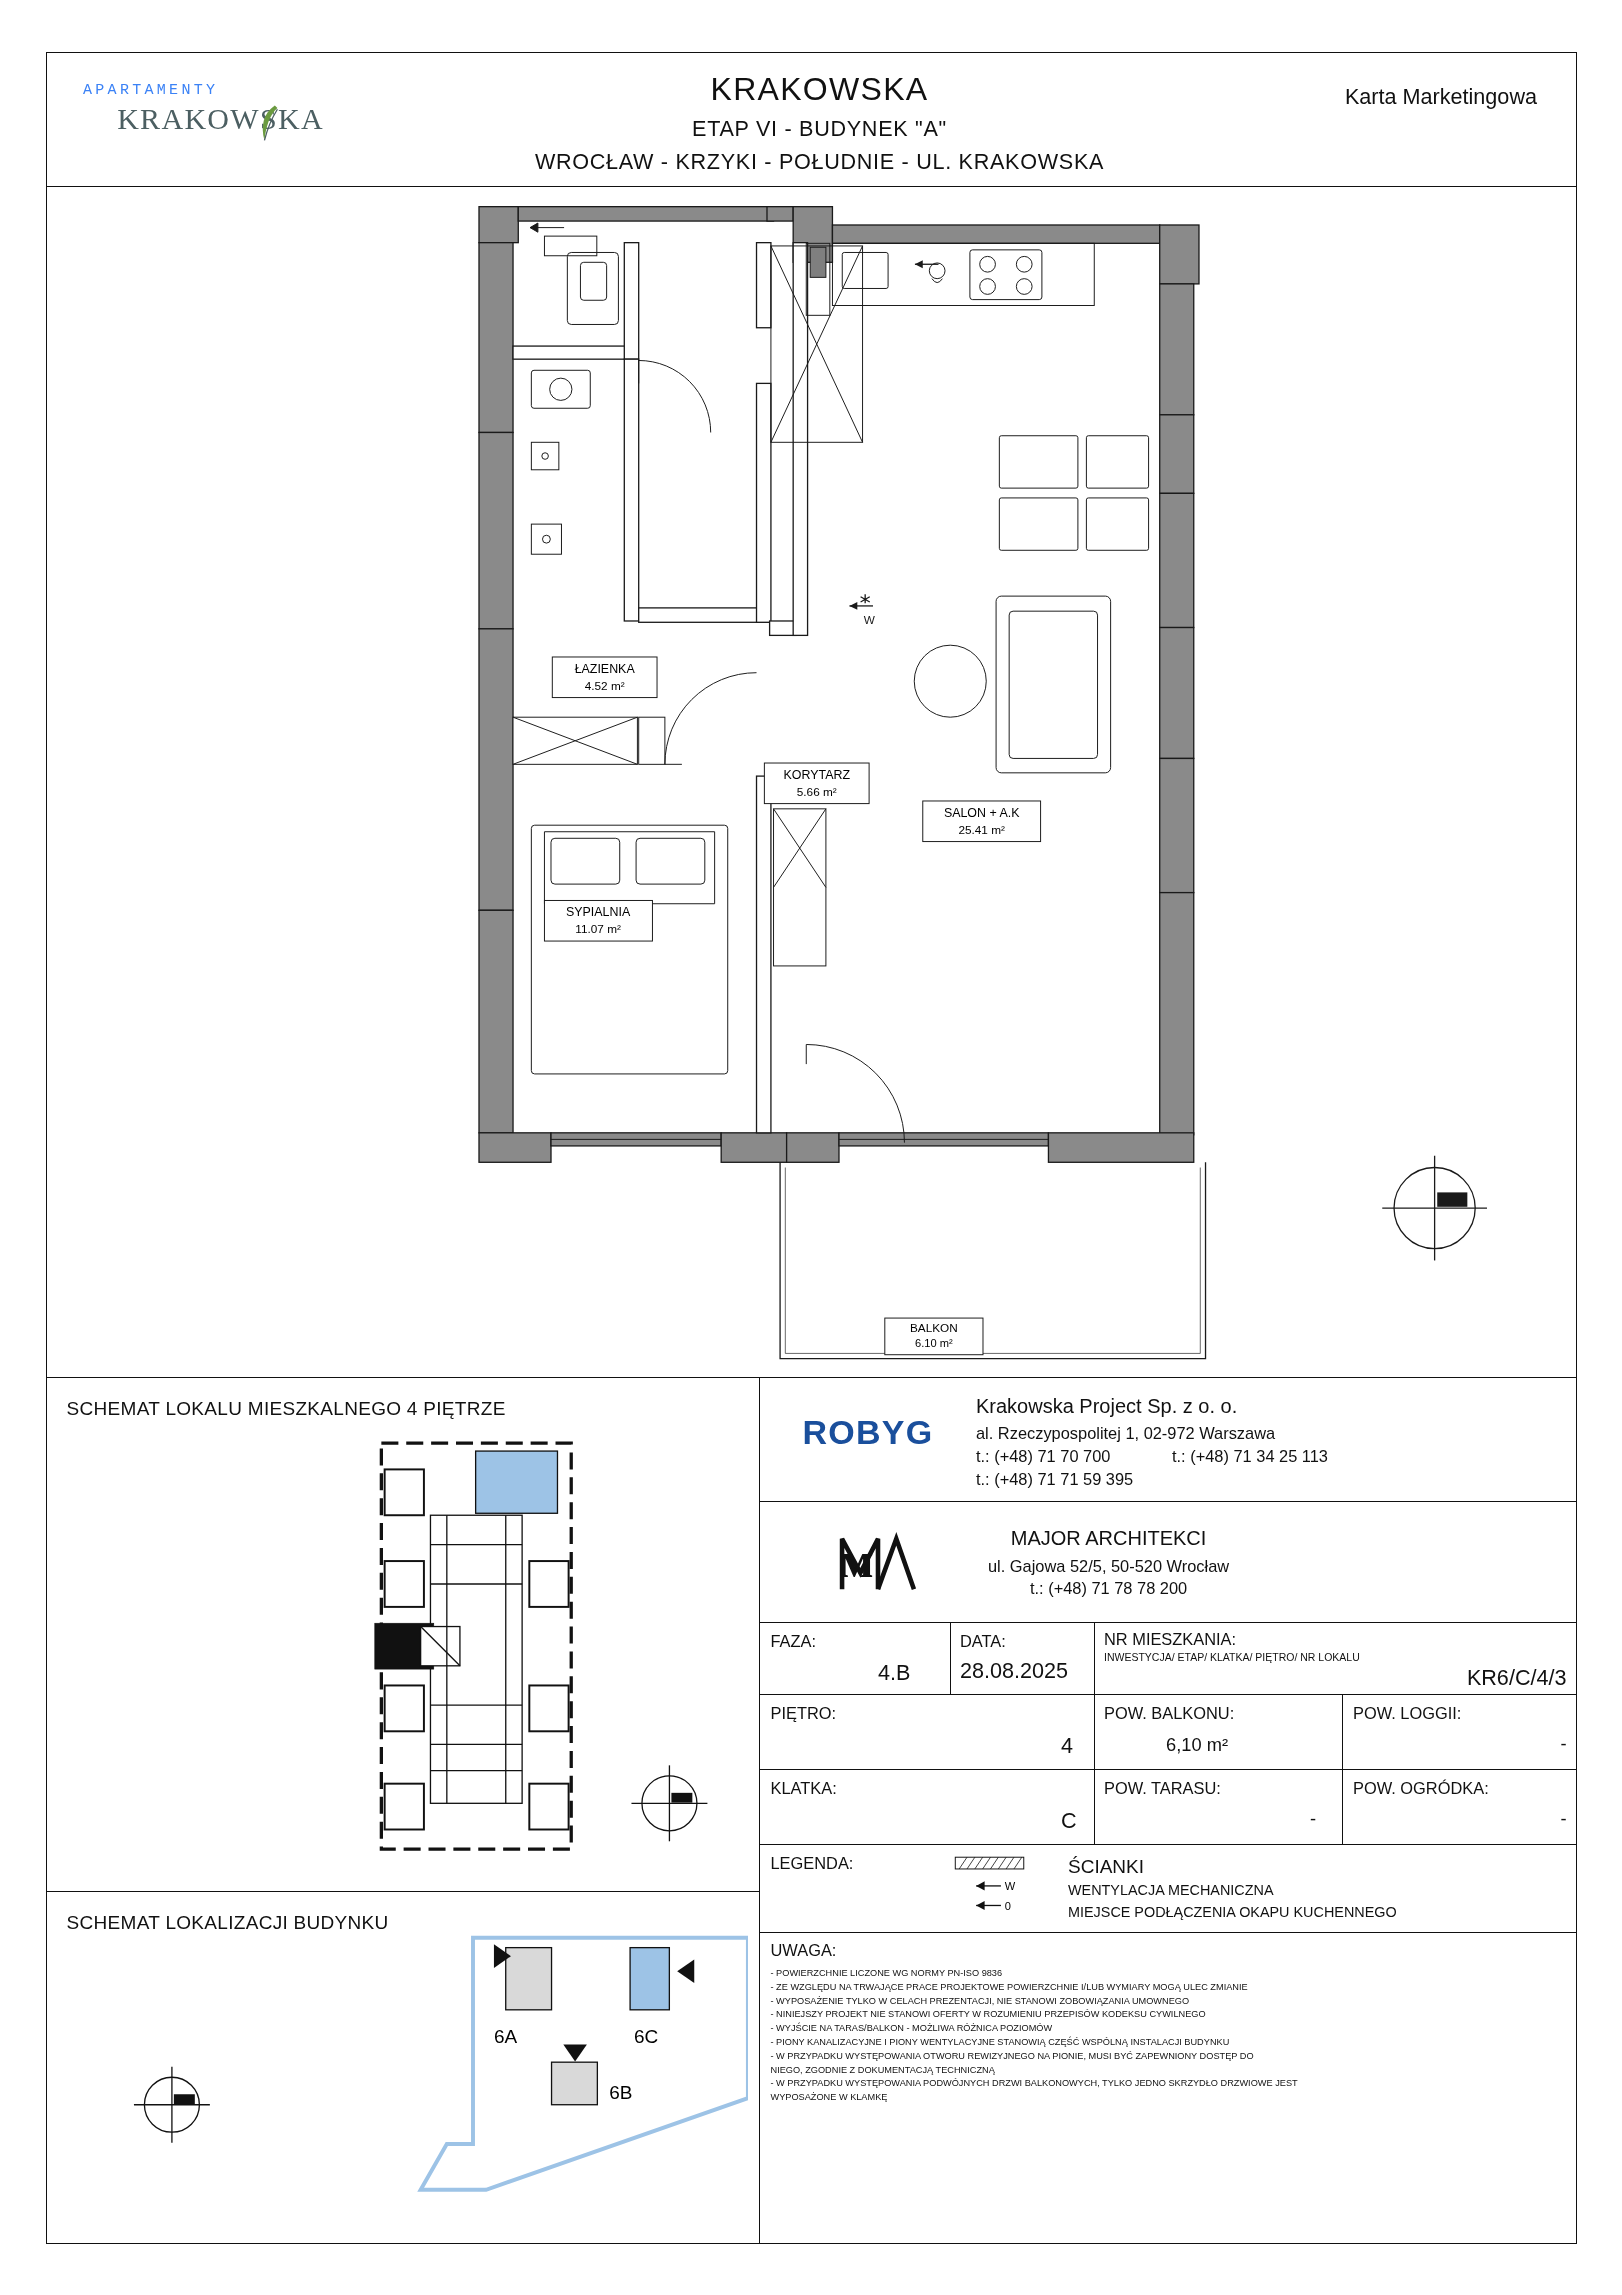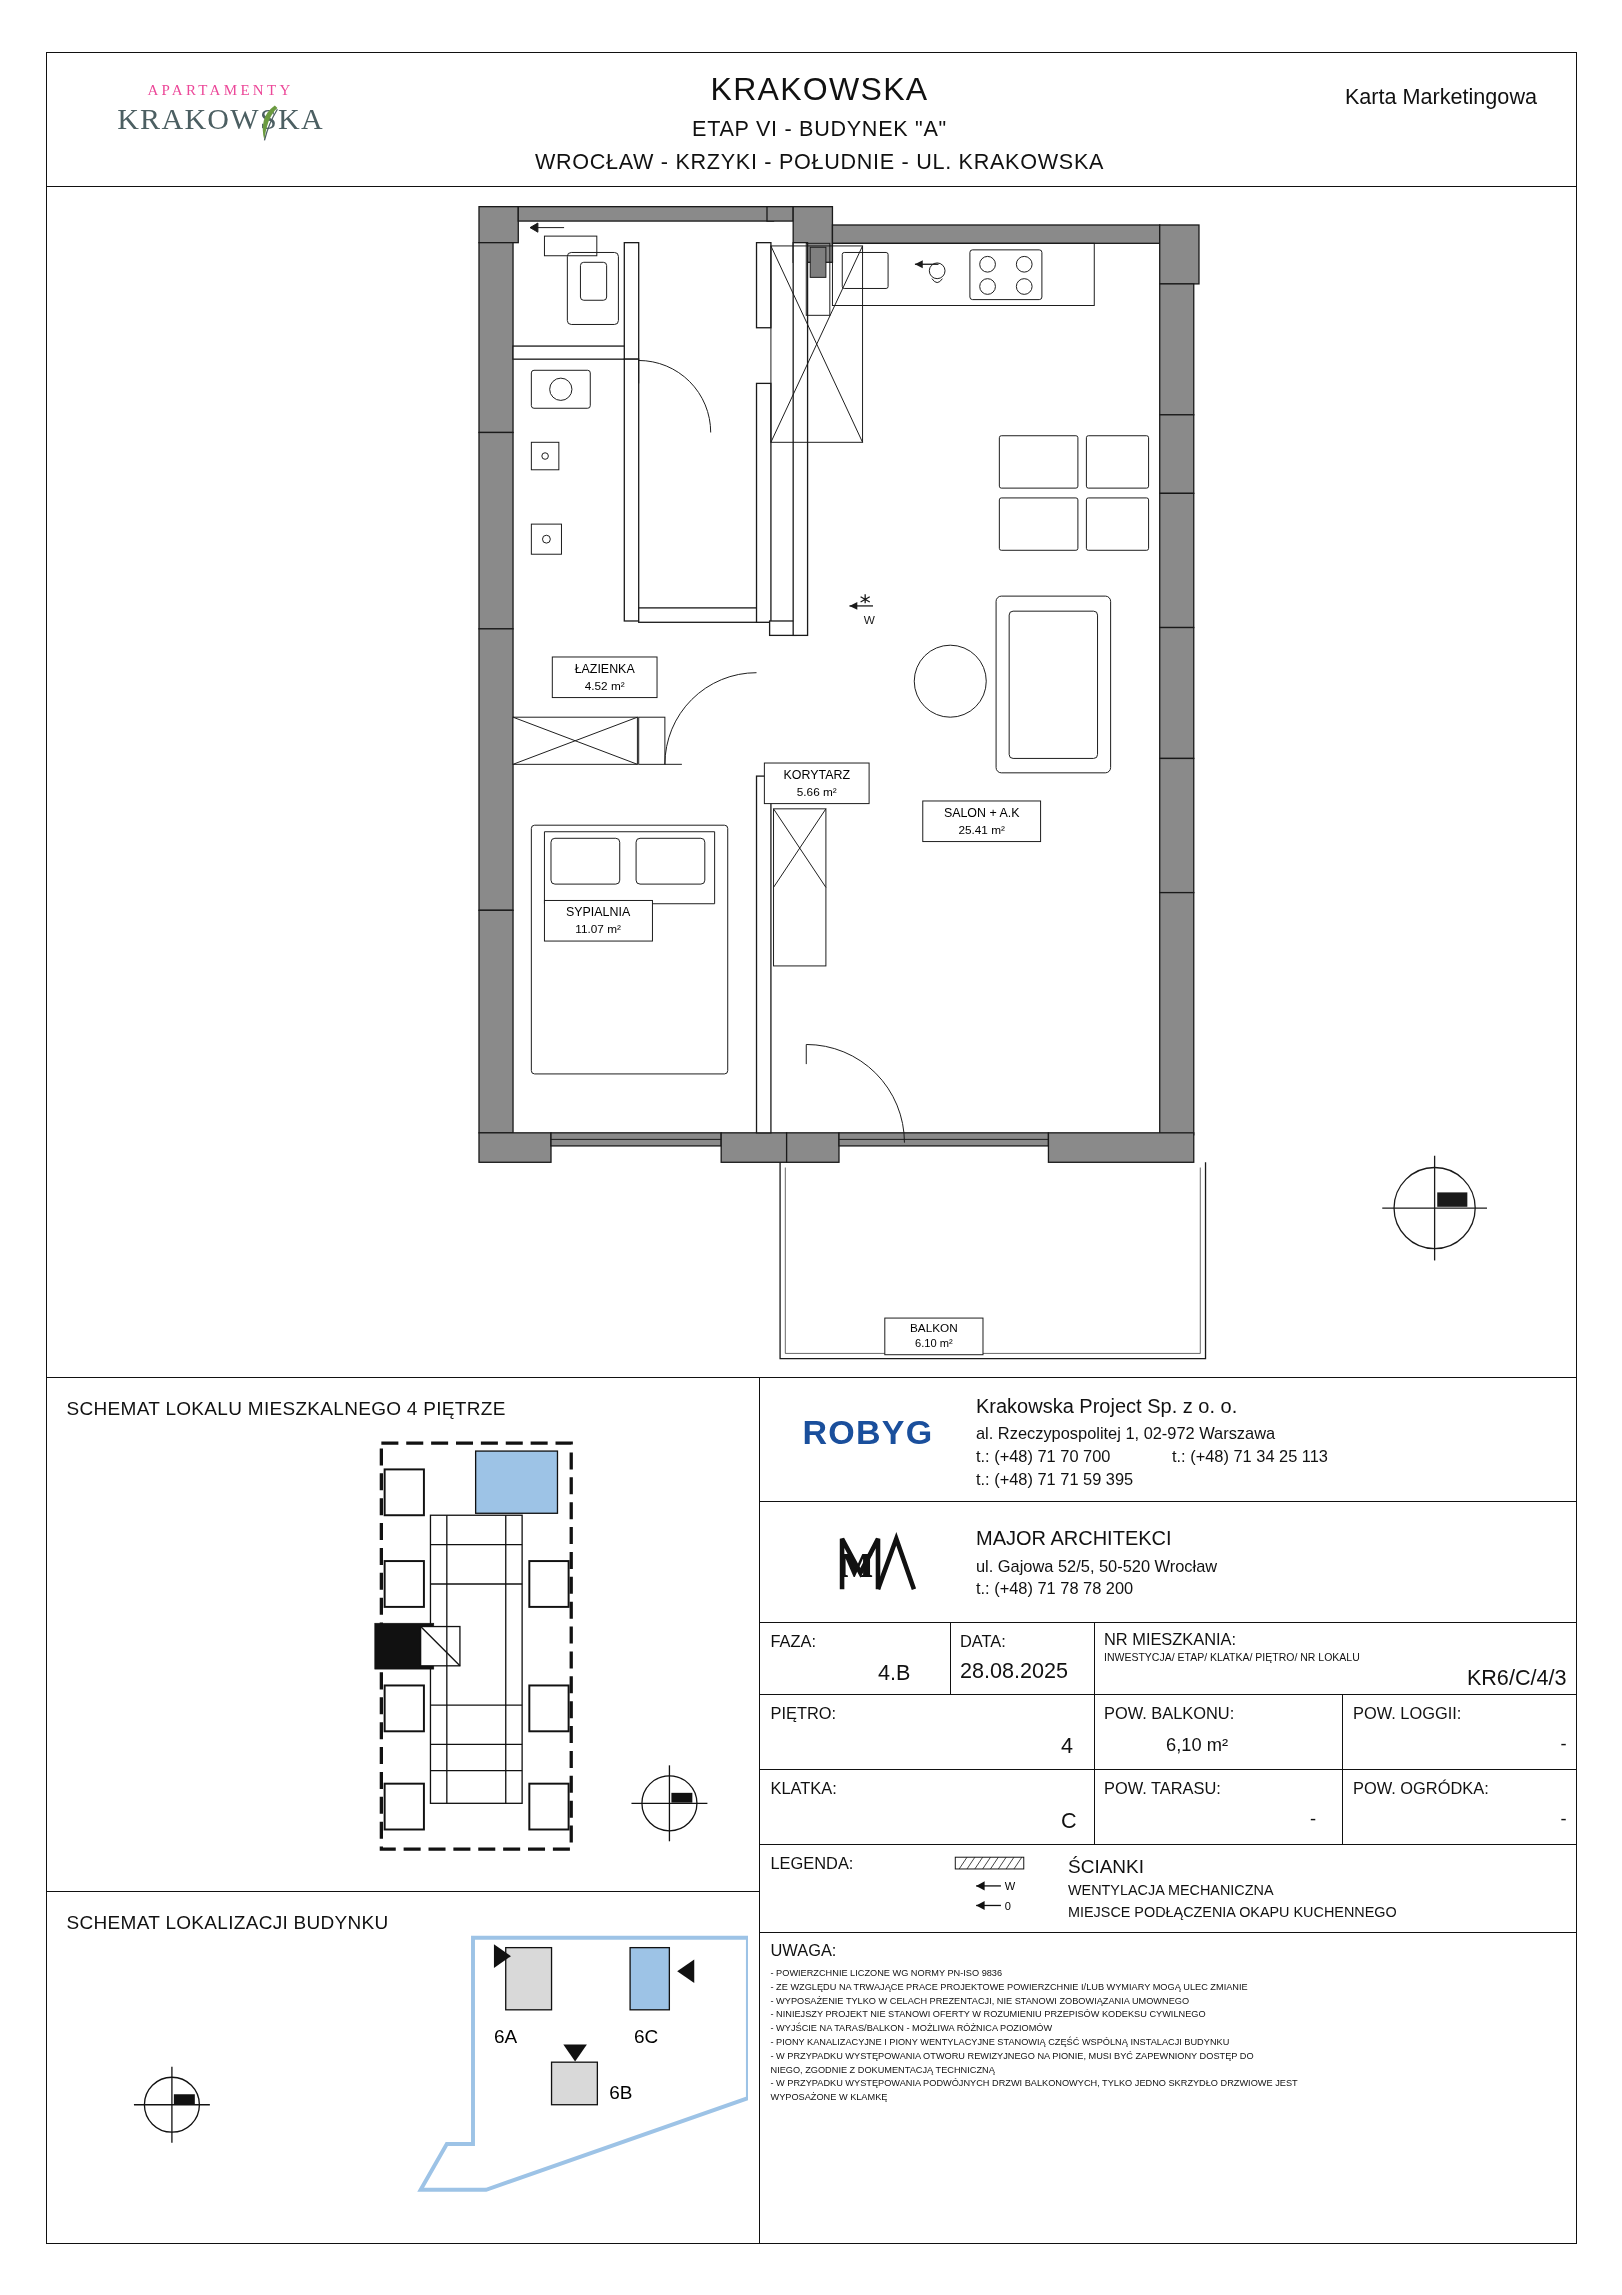--- a/index.html
+++ b/index.html
@@ -20,22 +20,22 @@
 
   
   .header {
     position:absolute; left:0; top:0; width:100%; height:134px;
     border-bottom:1.3px solid #111;
   }
   .logo {
     position:absolute; left:36px; top:29.4px; width:275px; height:72px;
   }
   .logo .l1 {
-    font-size:15px; letter-spacing:3.3px; color:#ec4899; text-align:center;
-    font-family:Liberation Serif, serif;
+    font-size:15px; letter-spacing:3.3px; color:#3b82f6; 
+    font-family:Liberation Mono, monospace;
   }
   .logo .l2 {
     font-size:30px; letter-spacing:1.3px; color:#4c5f62; text-align:center;
     font-family:"Liberation Serif", serif; margin-top:2.6px;
   }
   .logo .leaf {
     position:absolute; left:175px; top:22px; width:22px; height:39px;
   }
   .title-block {
     position:absolute; left:419px; top:18.3px; width:707px; text-align:center;
@@ -86,21 +86,21 @@
   }
   .dev-info { position:absolute; left:216px; top:17px; }
   .dev-info .name { font-size:20px; margin-bottom:5.9px; }
   .dev-info .line { font-size:16.4px; margin-bottom:3.9px; }
   .arch-row { height:121px; }
   .arch-logo {
     position:absolute; left:79px; top:29.4px; font-size:51px;
     font-family:"Liberation Serif", serif; font-weight:bold; color:#111;
     letter-spacing:-5.2px;
   }
-  .arch-info { position:absolute; left:216px; top:25px; }
+  .arch-info { position:absolute; left:228px; top:25px;text-align:center; }
   .arch-info .name { font-size:20px; margin-bottom:6.5px; }
   .arch-info .line { font-size:16.4px; margin-bottom:3.9px; }
 
   .grid-row { position:relative; border-bottom:1.3px solid #111; }
   .vline { position:absolute; top:0; height:100%; border-left:1.3px solid #111; }
   .lbl { font-size:16.4px; }
   .val { font-size:21.6px; }
 
   
   .r-faza { height:72px; }

